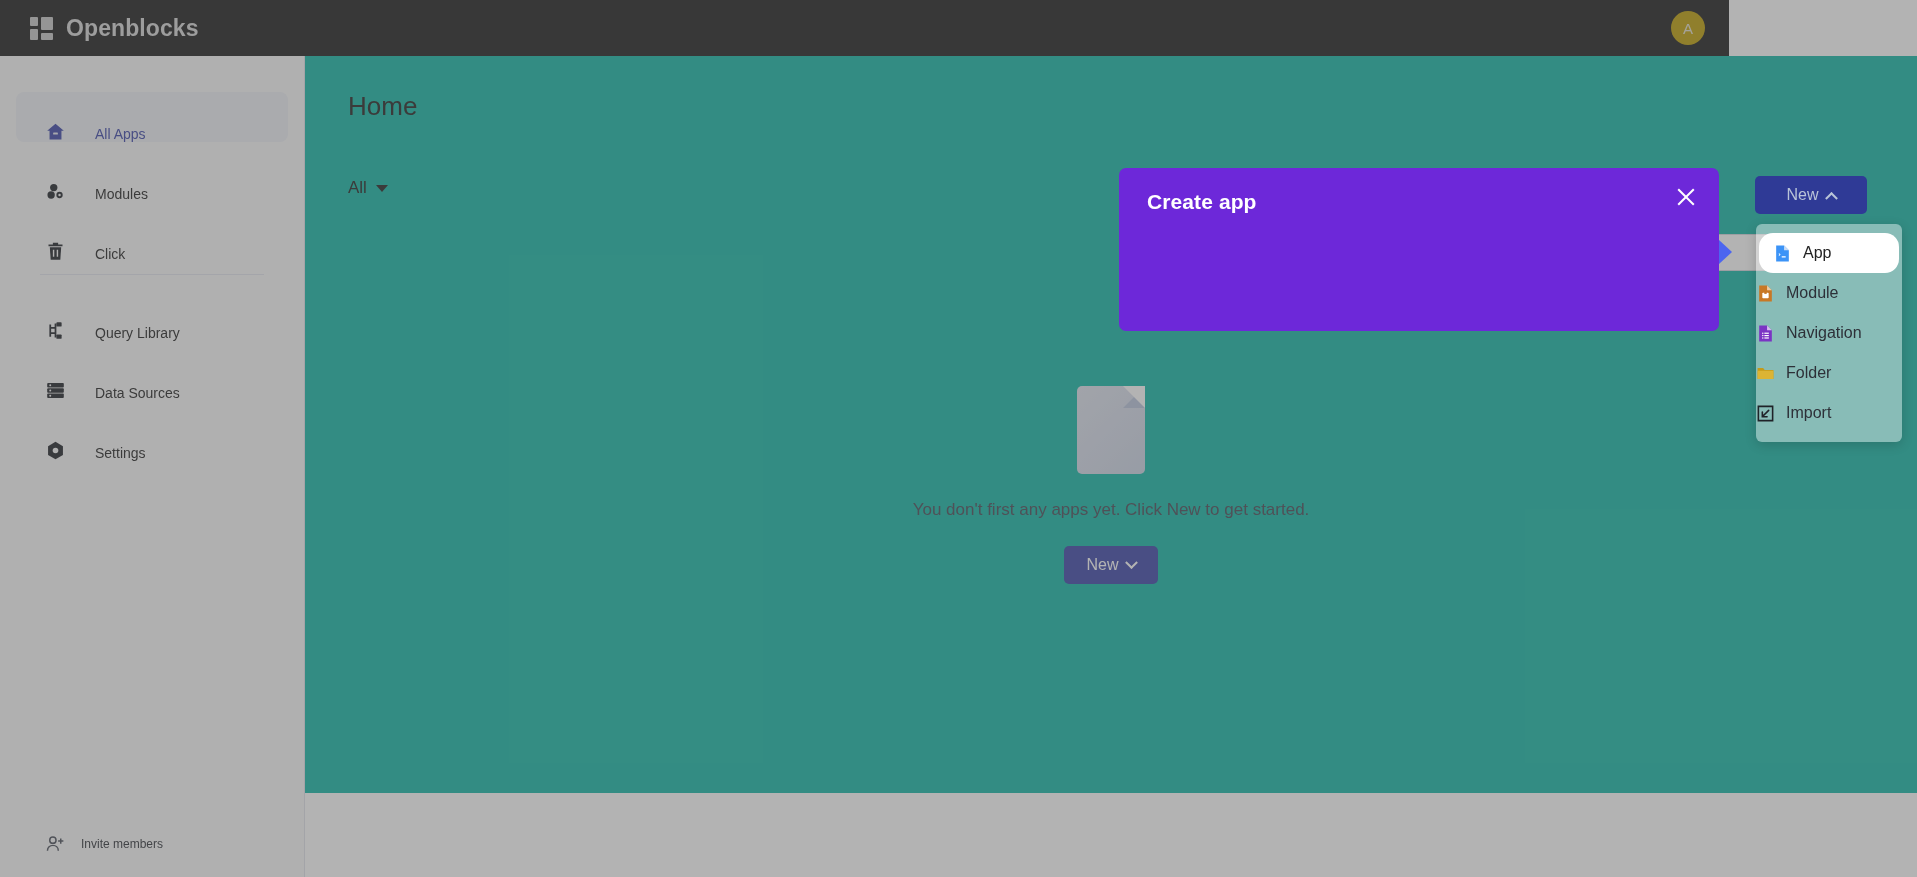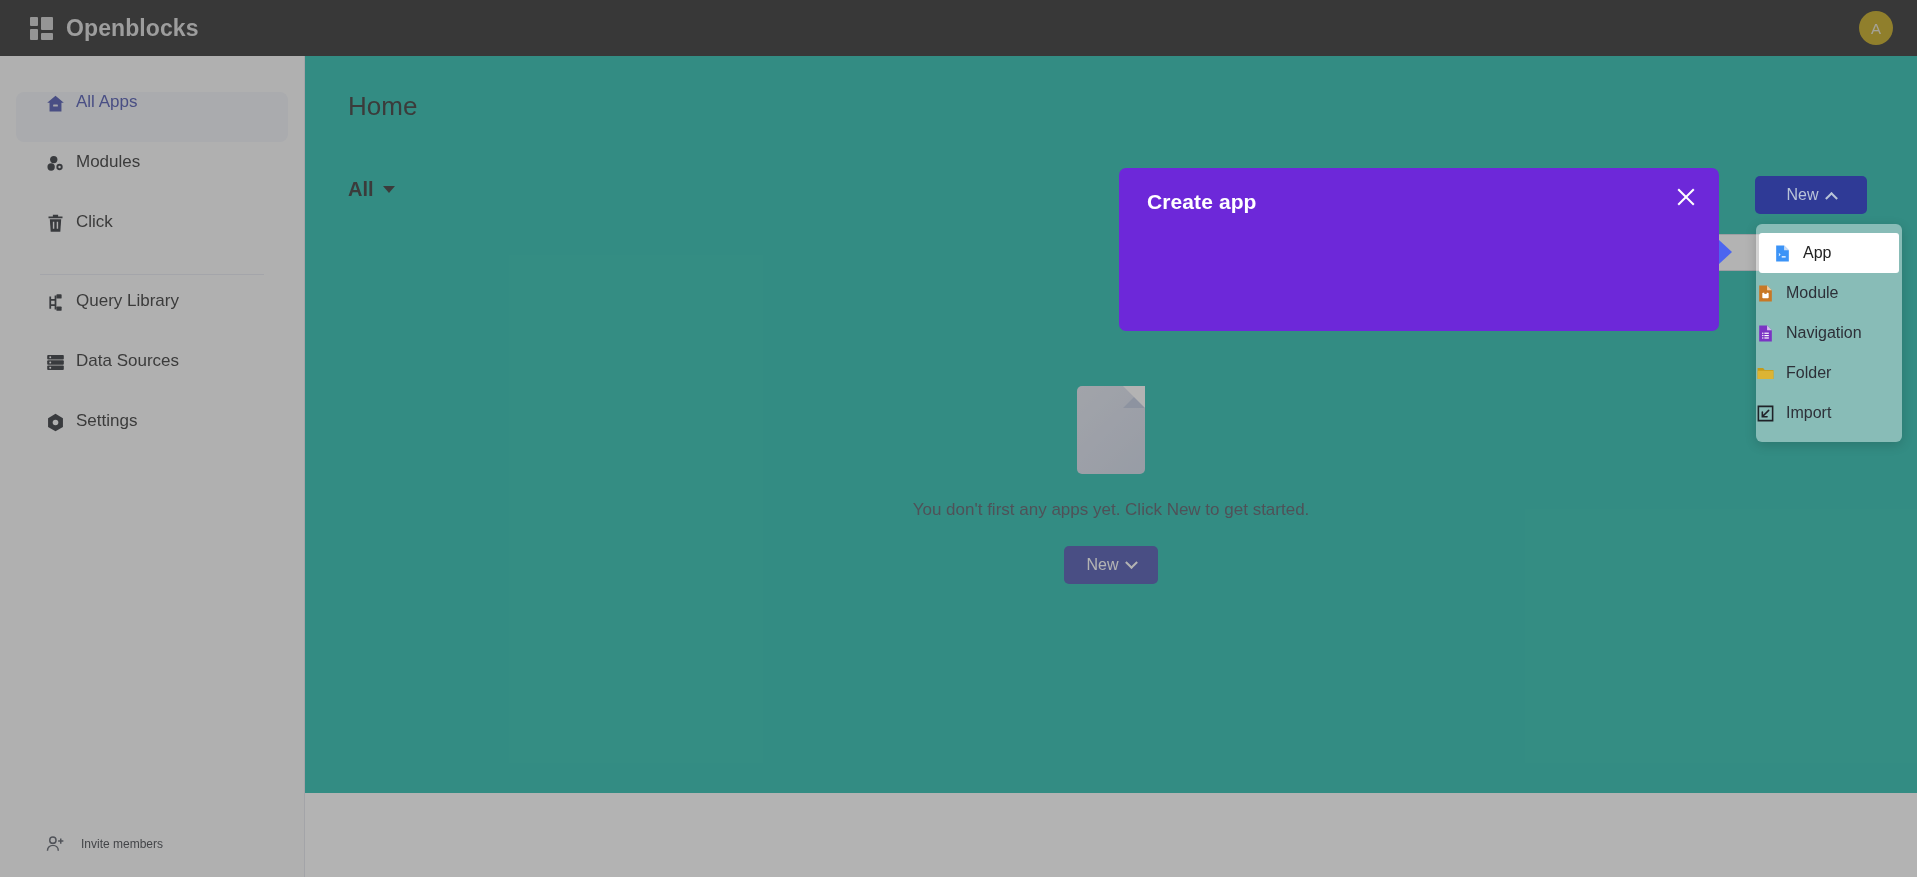--- a/index.html
+++ b/index.html
@@ -11,21 +11,21 @@
   }
   #app {
     position: relative;
     width: 1917px; height: 877px;
     background: #ffffff;
   }
 
   
   .topbar {
     position: absolute; top: 0; left: 0;
-    width: 1917px; height: 56px;
+    width: 1729px; height: 56px;
     background: #1c1c1c;
     display: flex; align-items: center;
     z-index: 5;
   }
   .brand { display: flex; align-items: center; gap: 13px; margin-left: 30px; }
   .brand-logo { width: 23px; height: 23px; position: relative; }
   .brand-logo i { position: absolute; background: #c8c8c8; display: block; }
   .brand-logo i.a { left: 0; top: 0; width: 8px; height: 9px; border-radius: 1px; }
   .brand-logo i.b { left: 11px; top: 0; width: 12px; height: 13px; border-radius: 1px; }
   .brand-logo i.c { left: 0; top: 12px; width: 8px; height: 11px; border-radius: 1px; }
@@ -43,25 +43,25 @@
 
   
   .sidebar {
     position: absolute; top: 56px; left: 0;
     width: 305px; height: 821px;
     background: #fafafa;
     border-right: 1px solid #e1e3eb;
   }
   .nav { padding-top: 36px; }
   .nav-item {
-    display: flex; align-items: flex-start; gap: 10px;
+    display: flex; align-items: flex-end; gap: 29px;
     height: 50px; margin: 0 16px 10px 16px;
     padding-left: 28px;
     border-radius: 8px;
-    color: #222222; font-size: 17px;
+    color: #222222; font-size: 14px;
     cursor: pointer;
   }
   .nav-item.active { background: #eef0f5; color: #3b45a8; }
   .nav-icon { width: 22px; height: 22px; flex: 0 0 22px; display: flex; align-items: center; justify-content: center; }
   .nav-divider { height: 1px; background: #e4e6ee; margin: 12px 40px 16px 40px; }
   .invite {
     position: absolute; left: 0; bottom: 22px;
     display: flex; align-items: center; gap: 15px;
     padding-left: 44px;
     color: #2f3238; font-size: 12px; cursor: pointer;
@@ -74,21 +74,21 @@
     background: #14b8a6;
     overflow: hidden;
   }
   .page-title {
     position: absolute; left: 43px; top: 35px;
     font-size: 26px; color: #222222;
   }
   .filter-bar {
     position: absolute; left: 43px; top: 122px;
     display: flex; align-items: center; gap: 9px;
-    font-size: 20px; color: #222222; cursor: pointer; font-weight: bold;
+    font-size: 17px; color: #222222; cursor: pointer;
   }
   .caret-down {
     width: 0; height: 0;
     border-left: 6px solid transparent;
     border-right: 6px solid transparent;
     border-top: 7px solid #222222;
   }
   .search-box {
     position: absolute; left: 1396px; top: 178px;
     width: 140px; height: 37px;
@@ -165,21 +165,21 @@
     z-index: 30;
   }
   .dd-item {
     display: flex; align-items: center; gap: 11px;
     height: 40px; 
     font-size: 16px; color: #2d3038;
     cursor: pointer;
   }
   .dd-item.hover {
     background: #ffffff;
-    border-radius: 3px;
+    border-radius: 14px;
     margin: 0 3px; padding-left: 14px;
     color: #222222;
   }
   .dd-icon { width: 19px; height: 19px; flex: 0 0 19px; }
 
   
   .tooltip {
     position: absolute; left: 1119px; top: 168px;
     width: 600px; height: 163px;
     background: #6d28d9;

